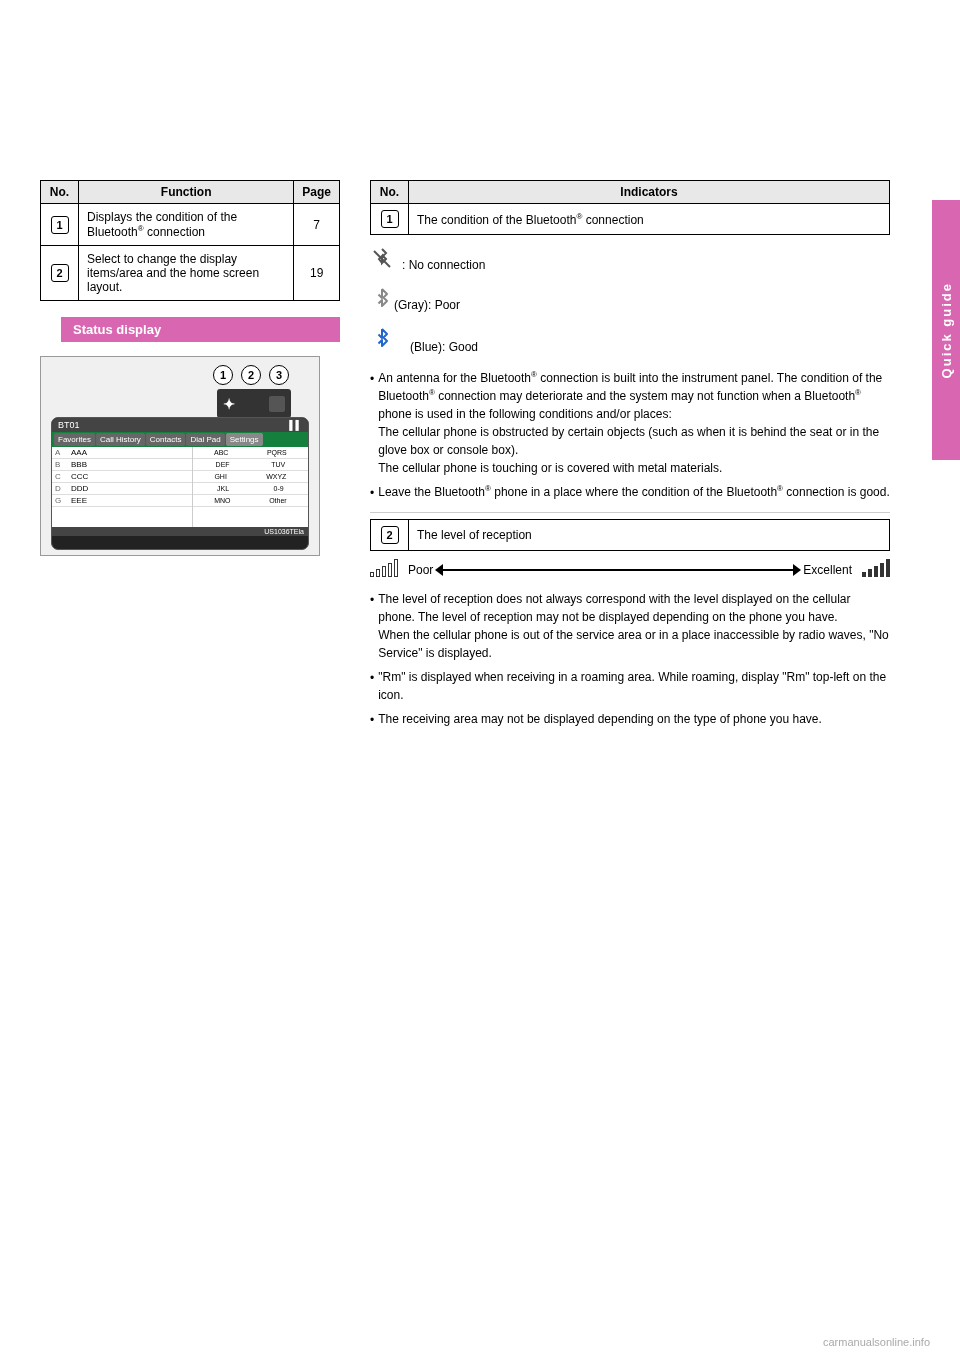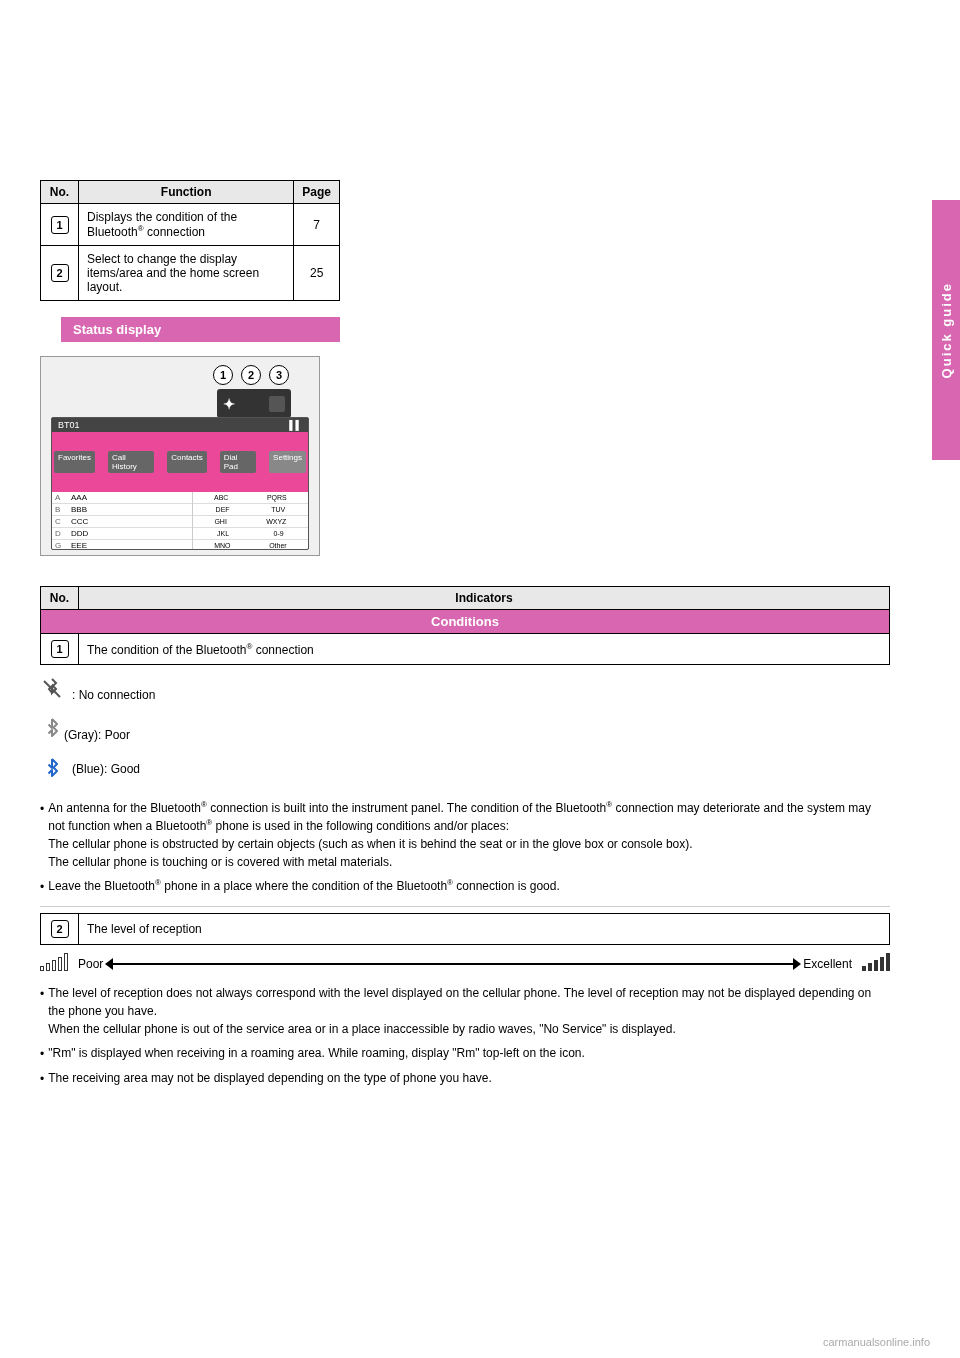--- a/index.html
+++ b/index.html
@@ -52,21 +52,21 @@
       border-radius: 3px;
       font-size: 11px;
       font-weight: bold;
       background: #fff;
       flex-shrink: 0;
     }
 
     
     .main-content {
       display: flex;
-      flex-direction: column;
+      flex-direction: row;
       padding: 20px 40px 20px 40px;
       gap: 30px;
       width: 930px;
       align-items: flex-start;
       padding-top: 180px;
     }
 
     
     .left-panel {
       width: 300px;
@@ -178,36 +178,36 @@
 
     
     .phone-ui {
       position: absolute;
       top: 60px;
       left: 10px;
       right: 10px;
       bottom: 5px;
       background: #222;
       border: 1px solid #555;
-      border-radius: 2px;
+      border-radius: 7px;
       overflow: hidden;
     }
     .phone-ui-header {
       background: #444;
       color: #fff;
       font-size: 9px;
       padding: 2px 6px;
       display: flex;
       justify-content: space-between;
     }
     .phone-ui-tabs {
-      background: #ec4899;
-      display: flex;
-      gap: 13px;
-      padding: 19px 2px;
+      background: #15803d;
+      display: flex;
+      gap: 1px;
+      padding: 1px 2px;
     }
     .phone-ui-tab {
       background: #666;
       color: #fff;
       font-size: 8px;
       padding: 2px 4px;
       border-radius: 2px;
     }
     .phone-ui-tab.active {
       background: #888;
@@ -399,21 +399,21 @@
             <td>
               Displays the condition of the Bluetooth<sup>®</sup> connection
             </td>
             <td class="col-page">7</td>
           </tr>
           <tr>
             <td class="col-no">
               <span class="num-badge">2</span>
             </td>
             <td>Select to change the display items/area and the home screen layout.</td>
-            <td class="col-page">25</td>
+            <td class="col-page">19</td>
           </tr>
         </tbody>
       </table>
 
       <div class="status-display-banner">
         <span>Status display</span>
       </div>
 
       <div class="screen-image">
 
@@ -505,23 +505,20 @@
     <div class="right-panel">
 
       <table class="indicators-table">
         <thead>
           <tr>
             <th class="col-no">No.</th>
             <th>Indicators</th>
           </tr>
         </thead>
         <tbody>
-          <tr class="conditions-row">
-            <td colspan="2">Conditions</td>
-          </tr>
           <tr>
             <td class="col-no">
               <span class="num-badge">1</span>
             </td>
             <td>
               The condition of the Bluetooth<sup>®</sup> connection
             </td>
           </tr>
         </tbody>
       </table>
@@ -537,21 +534,21 @@
           <span>: No connection</span>
         </div>
         <div style="display:flex; align-items:center; gap:0; margin-bottom:4px;">
           <span style="font-size:18px; color:#888;">
             <svg width="24" height="24" viewBox="0 0 24 24">
               <path d="M12 2 L17 7 L13.5 10.5 L17 14 L12 19 L12 13 L8.5 16.5 M8.5 7.5 L12 11 L12 2" stroke="#888" stroke-width="2" fill="none" stroke-linejoin="round"></path>
             </svg>
           </span>
           <span>(Gray): Poor</span>
         </div>
-        <div style="display:flex; align-items:flex-start; gap:8px;">
+        <div style="display:flex; align-items:flex-end; gap:16px;">
           <span>
             <svg width="24" height="24" viewBox="0 0 24 24">
               <path d="M12 2 L17 7 L13.5 10.5 L17 14 L12 19 L12 13 L8.5 16.5 M8.5 7.5 L12 11 L12 2" stroke="#2266cc" stroke-width="2" fill="none" stroke-linejoin="round"></path>
             </svg>
           </span>
           <span>(Blue): Good</span>
         </div>
       </div>
 
       <div class="bullet-section">

